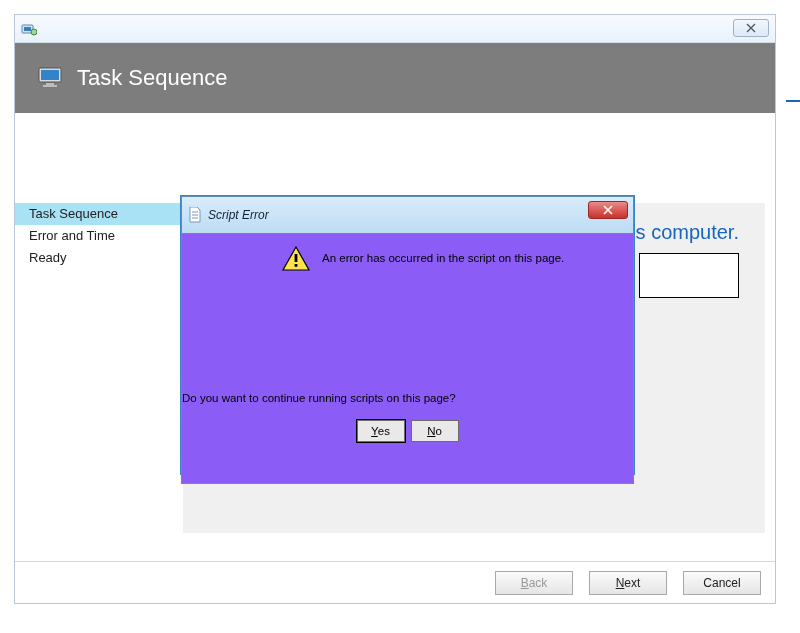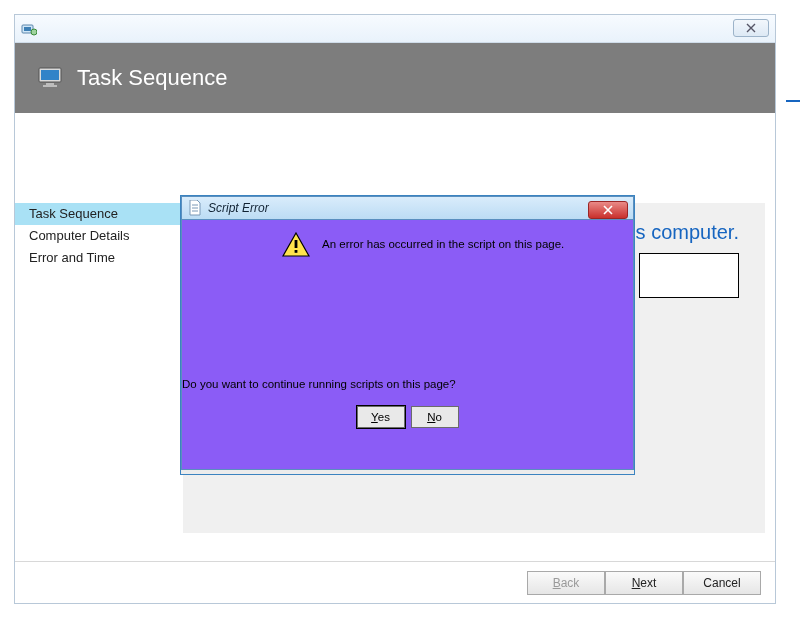--- a/index.html
+++ b/index.html
@@ -14,28 +14,28 @@
   .wizard-body{position:relative;height:calc(100% - 28px)}
   .banner{height:70px;background:#7d7d7d;color:#fff;display:flex;align-items:center;padding-left:22px;font-size:22px;font-weight:300}
   .banner-icon{width:28px;height:22px;margin-right:12px}
   .content{position:relative;height:calc(100% - 70px)}
   .sidebar{position:absolute;left:0;top:90px;width:168px}
   .side-item{height:22px;line-height:22px;padding-left:14px;font-size:13px;color:#222;white-space:nowrap}
   .side-item.active{background:#a9e1f5}
   .main-panel{position:absolute;left:168px;right:10px;top:90px;height:330px;background:#f0f0f0}
   .frag-text{position:absolute;right:26px;top:18px;color:#1665c0;font-size:20px}
   .frag-box{position:absolute;right:26px;top:50px;width:100px;height:45px;border:1px solid #000;background:#fff}
-  .button-row{position:absolute;left:0;right:0;bottom:0;height:42px;border-top:1px solid #d8d8d8;display:flex;align-items:center;justify-content:flex-end;padding-right:14px;gap:0}
+  .button-row{position:absolute;left:0;right:0;bottom:0;height:42px;border-top:1px solid #d8d8d8;display:flex;align-items:center;justify-content:flex-end;padding-right:14px;gap:16px}
   .btn{width:78px;height:24px;border:1px solid #a9a9a9;background:linear-gradient(#fafafa,#e6e6e6);font-size:12px;display:flex;align-items:center;justify-content:center;cursor:default}
   .btn.disabled{color:#9a9a9a}
   .ul{text-decoration:underline}
   
   .dialog{position:absolute;left:180px;top:195px;width:455px;height:280px;border:1px solid #3b83c0;background:#ececec;box-shadow:0 0 0 1px #000 inset}
   .dialog{box-shadow:none}
-  .dialog-titlebar{height:24px;background:linear-gradient(#d9ecfb,#bcdcf4);border:1px solid #5a8fbf;display:flex;align-items:center;position:relative;padding:0 6px}
+  .dialog-titlebar{height:38px;background:linear-gradient(#d9ecfb,#bcdcf4);border:1px solid #5a8fbf;display:flex;align-items:center;position:relative;padding:0 6px}
   .dialog-title{font-style:italic;font-size:12px;color:#123}
   .doc-icon{width:14px;height:16px;margin-right:6px;display:inline-flex}
   .dialog-close{position:absolute;right:5px;top:4px;width:40px;height:18px;border:1px solid #9b2626;border-radius:3px;background:linear-gradient(#e98a87,#c9302c);display:flex;align-items:center;justify-content:center}
   .dialog-body{border:1px solid #5a8fbf;border-top:none;background:#8b5cf6;height:calc(100% - 28px);position:relative;font-size:11.5px;color:#000}
   .warn-icon{position:absolute;left:100px;top:12px;width:28px;height:26px}
   .msg1{position:absolute;left:140px;top:18px}
   .labels{position:absolute;left:44px;top:52px;line-height:16px}
   .msg2{position:absolute;left:0;right:0;top:158px;}
   .dlg-buttons{position:absolute;left:0;right:0;top:186px;display:flex;justify-content:center;gap:6px}
   .dlg-btn{width:48px;height:22px;border:1px solid #6b6b6b;background:#e9e9e9;font-size:11.5px;display:flex;align-items:center;justify-content:center}
@@ -73,22 +73,22 @@
             <rect x="4" y="3" width="18" height="10" fill="#3283c8"></rect>
             <rect x="9" y="16" width="8" height="2" fill="#bdbdbd"></rect>
             <rect x="6" y="18" width="14" height="2" fill="#bdbdbd"></rect>
           </svg>
         </span>
         <span>Task Sequence</span>
       </div>
       <div class="content">
         <div class="sidebar">
           <div class="side-item active"><span>Task Sequence</span></div>
-          <div class="side-item"><span>Computer Details</span></div>
           <div class="side-item"><span>Error and Time</span></div>
+          <div class="side-item"><span>Ready</span></div>
         </div>
         <div class="main-panel">
           <div class="frag-text">this computer.</div>
           <div class="frag-box"></div>
         </div>
         <div class="button-row">
           <div class="btn disabled">
               <span><span class="ul">B</span><span>ack</span></span>
             </div>
           <div class="btn">

